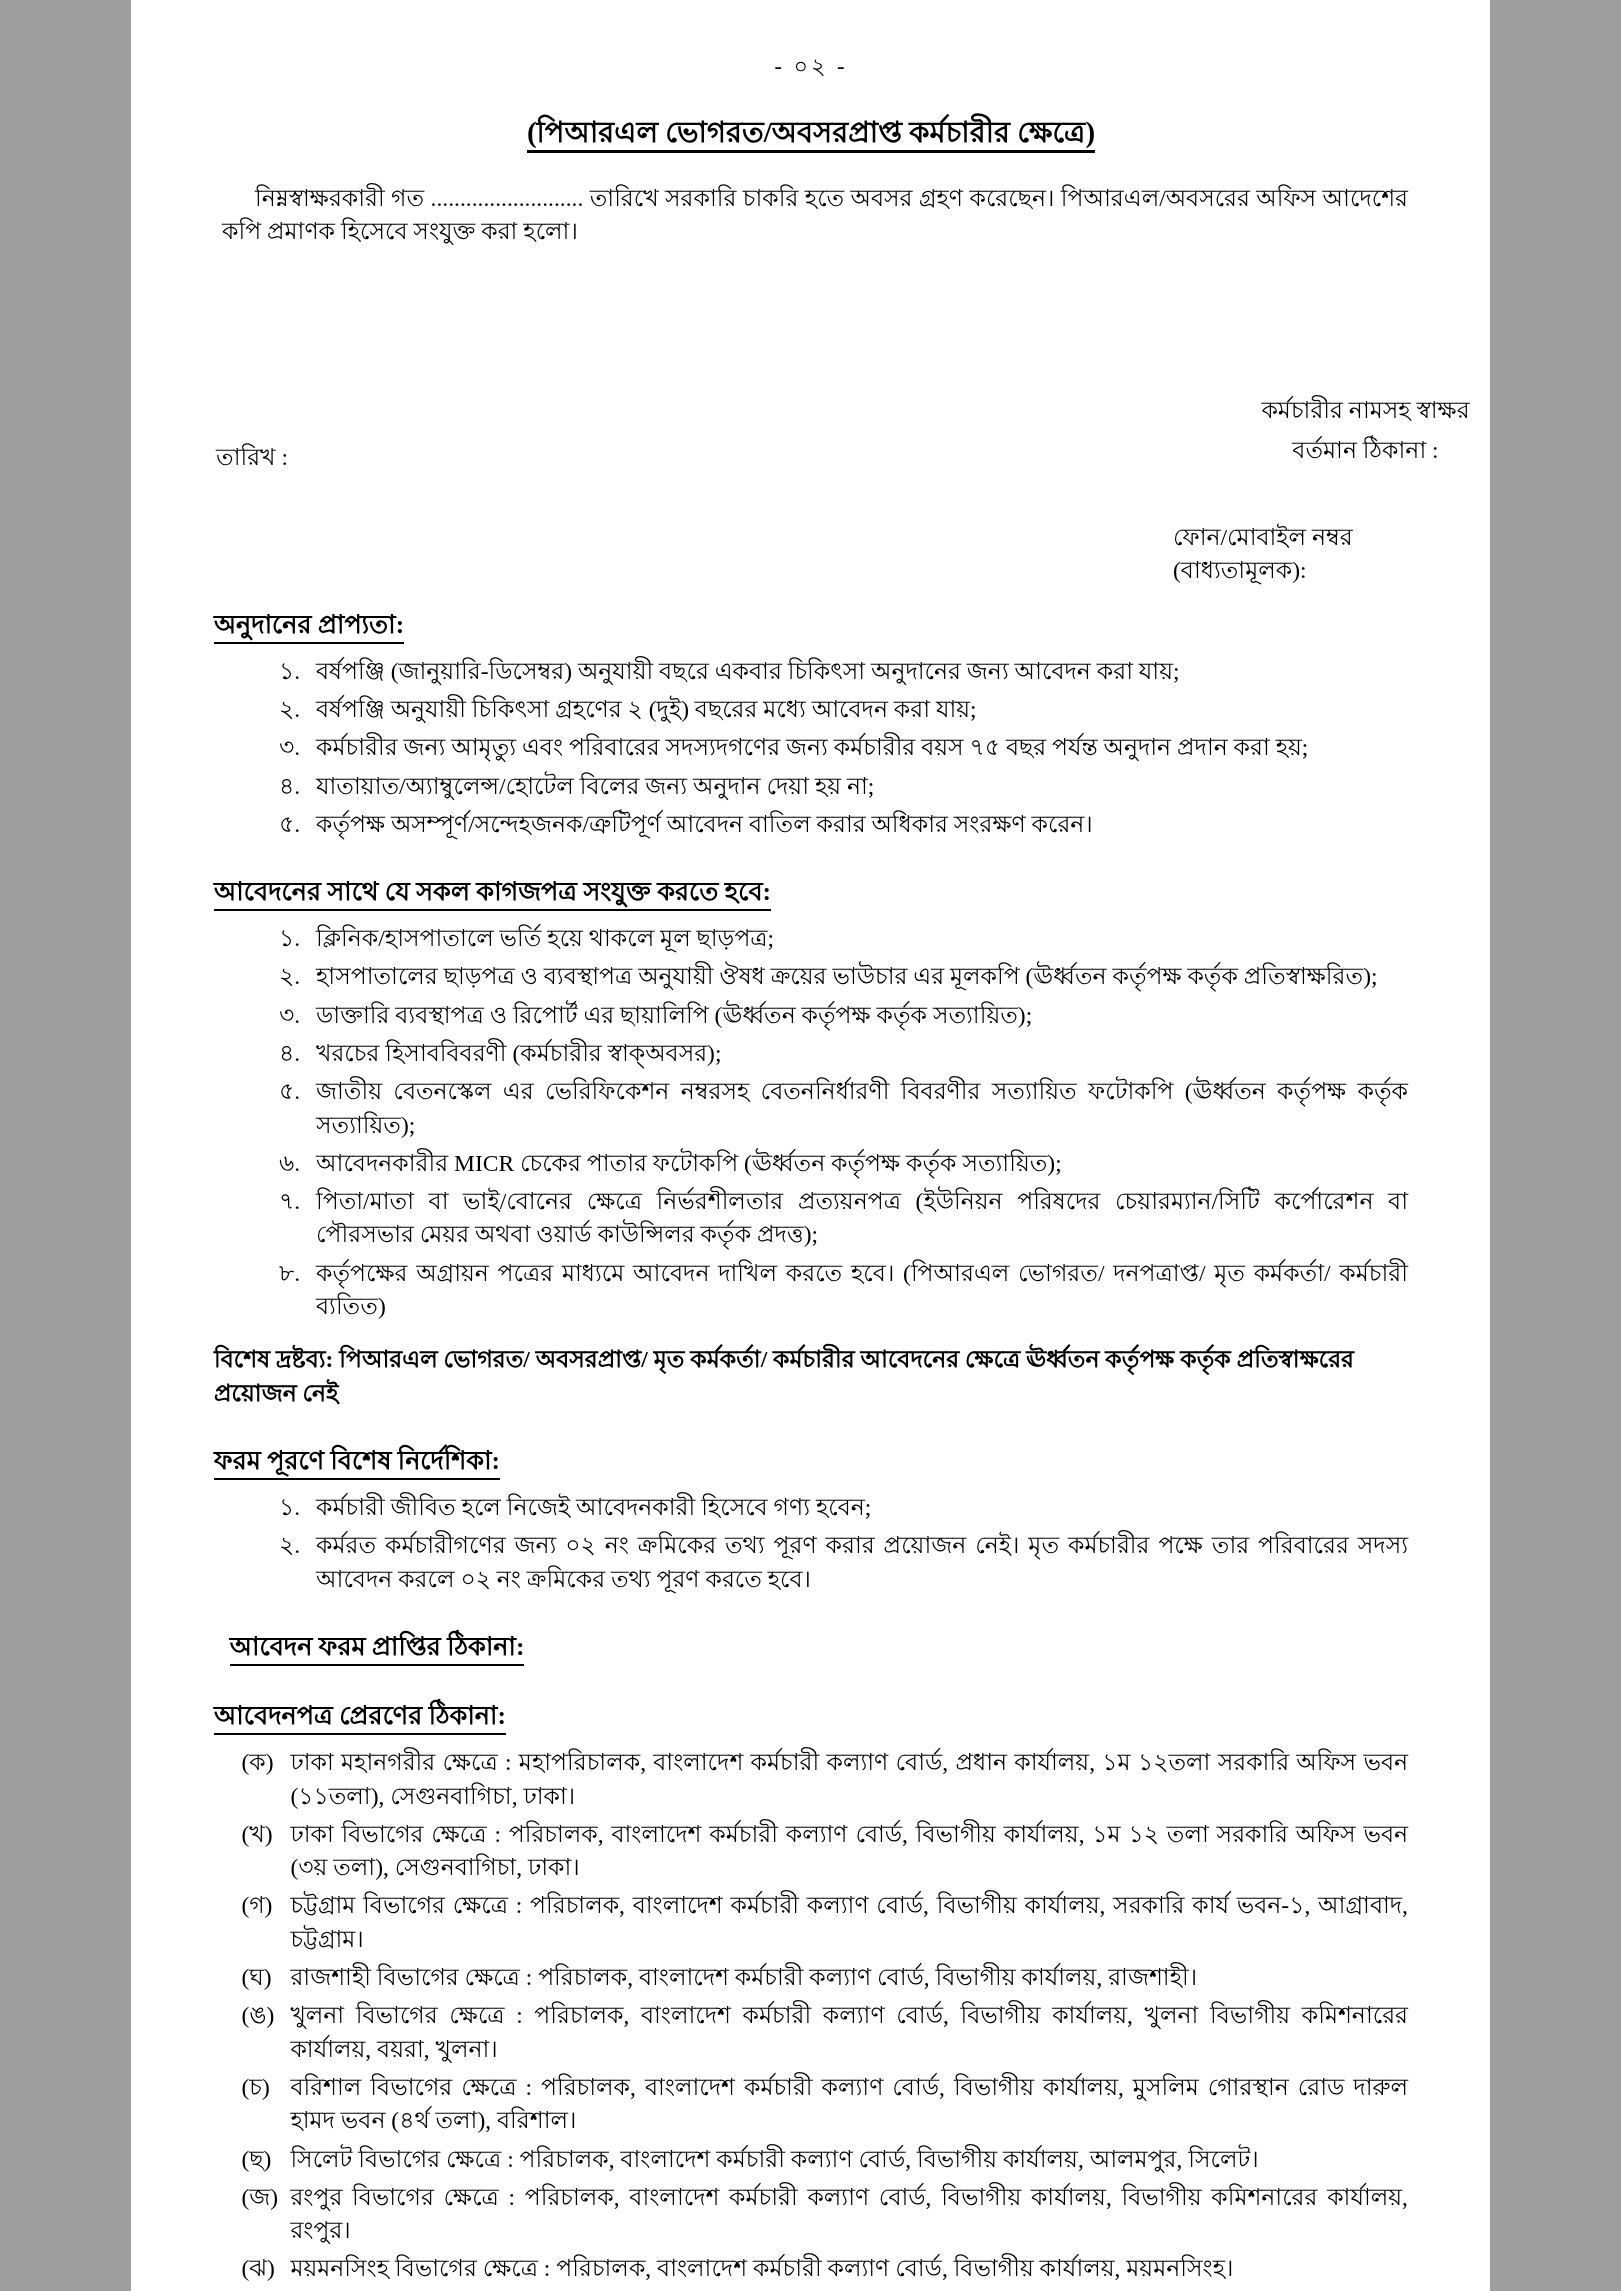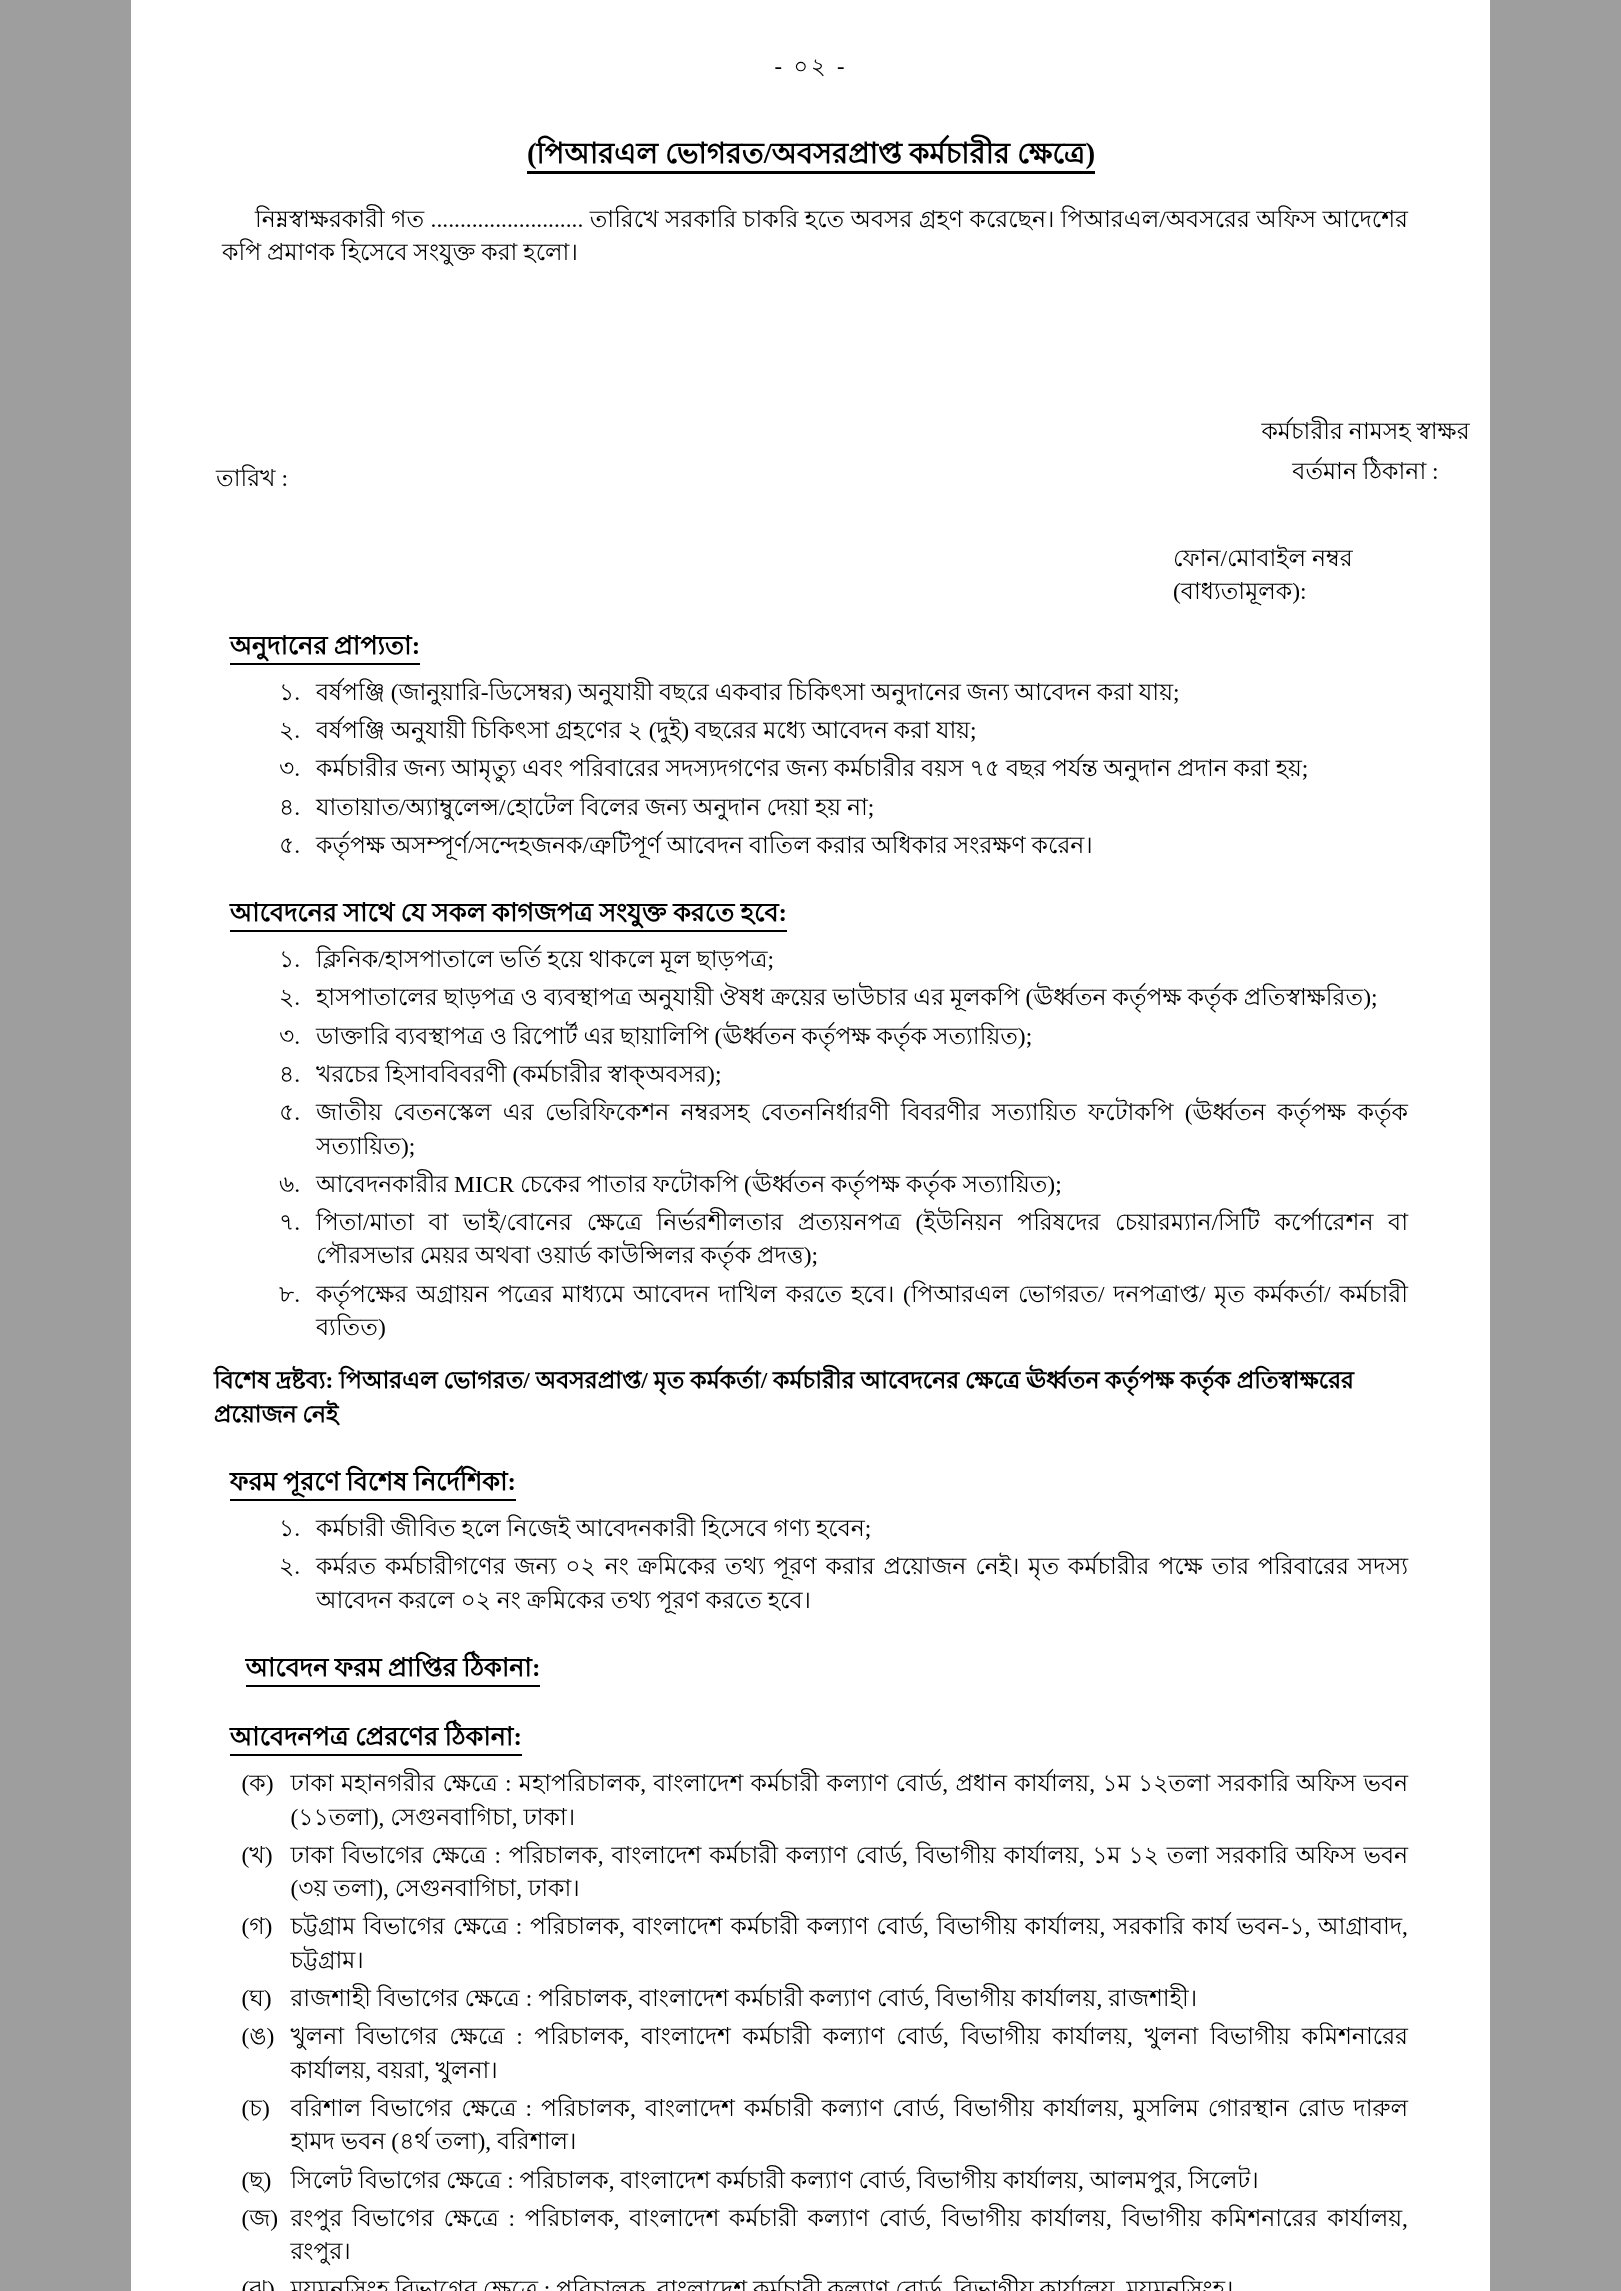--- a/index.html
+++ b/index.html
@@ -16,21 +16,21 @@
     padding: 51px 82px 39px 83px;
     position: relative;
   }
   .page-num {
     text-align: center;
     font-size: 22.5px;
     letter-spacing: 2.9px;
   }
   .doc-title {
     text-align: center;
-    margin-top: 50px;
+    margin-top: 29px;
     font-weight: bold;
     font-size: 29px;
   }
   .doc-title .u {
     border-bottom: 3.9px solid #000;
     padding-bottom: 2px;
   }
   .intro {
     margin-top: 29px;
     text-indent: 33px;
@@ -56,21 +56,20 @@
   }
   .phone-label {
     position: absolute;
     left: 959px;
     top: 272px;
   }
   .sec-h {
     font-weight: bold;
     font-size: 25.5px;
     margin-top: 33px;
-    margin-left: 16px;
   }
   .sec-h .u {
     border-bottom: 2.9px solid #000;
     padding-bottom: 2.9px;
   }
   .sec-h.indented { padding-left: 15.7px; }
   .nlist { margin-top: 11.8px; }
   .li {
     display: flex;
     margin: 4.9px 0;

